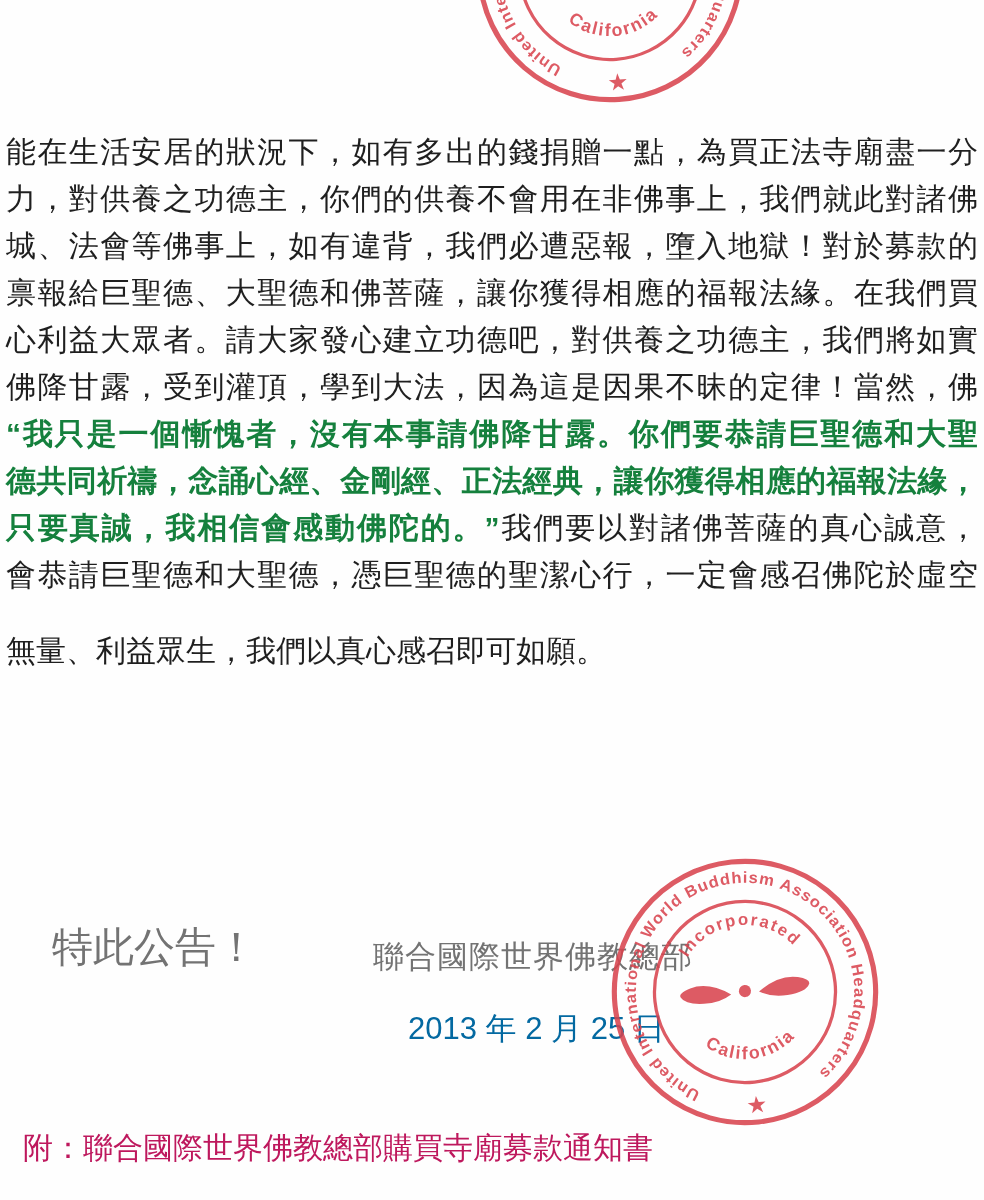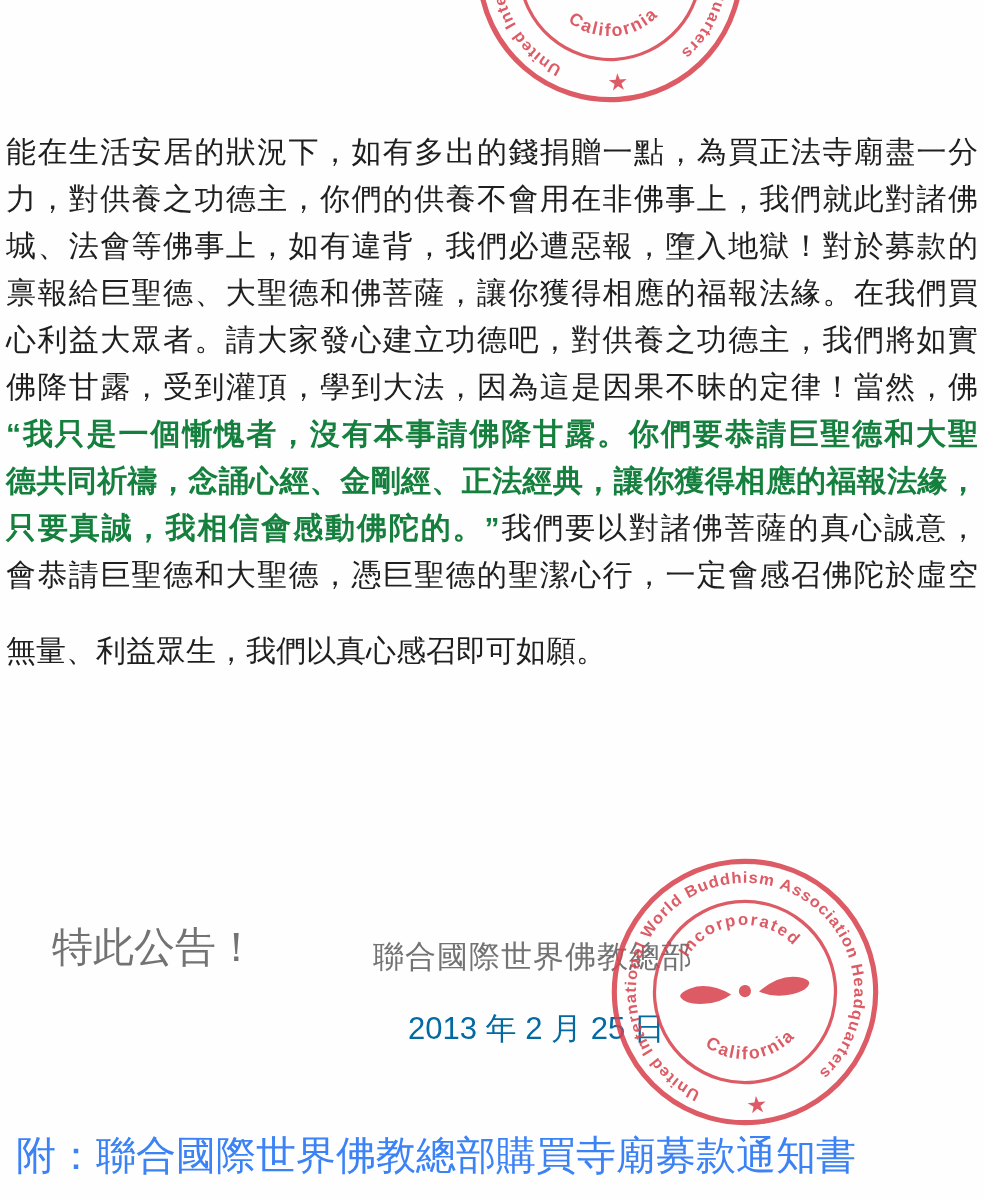--- a/index.html
+++ b/index.html
@@ -54,22 +54,22 @@
     letter-spacing: 1px;
   }
   .date-line {
     position: absolute;
     left: 408px; top: 1008px;
     font-size: 31px; color: #0369a1;
     font-family: "Liberation Sans", "DejaVu Sans", "Liberation Serif", serif;
   }
   .attachment {
     position: absolute;
-    left: 16px; top: 1128px;
-    font-size: 40px; color: #3b82f6;
+    left: 23px; top: 1128px;
+    font-size: 30px; color: #be185d;
   }
 
   
   .stamp {
     position: absolute;
     width: 280px; height: 280px;
     opacity: 0.87;
   }
   .stamp-top {
     left: 470px; top: -171px;

